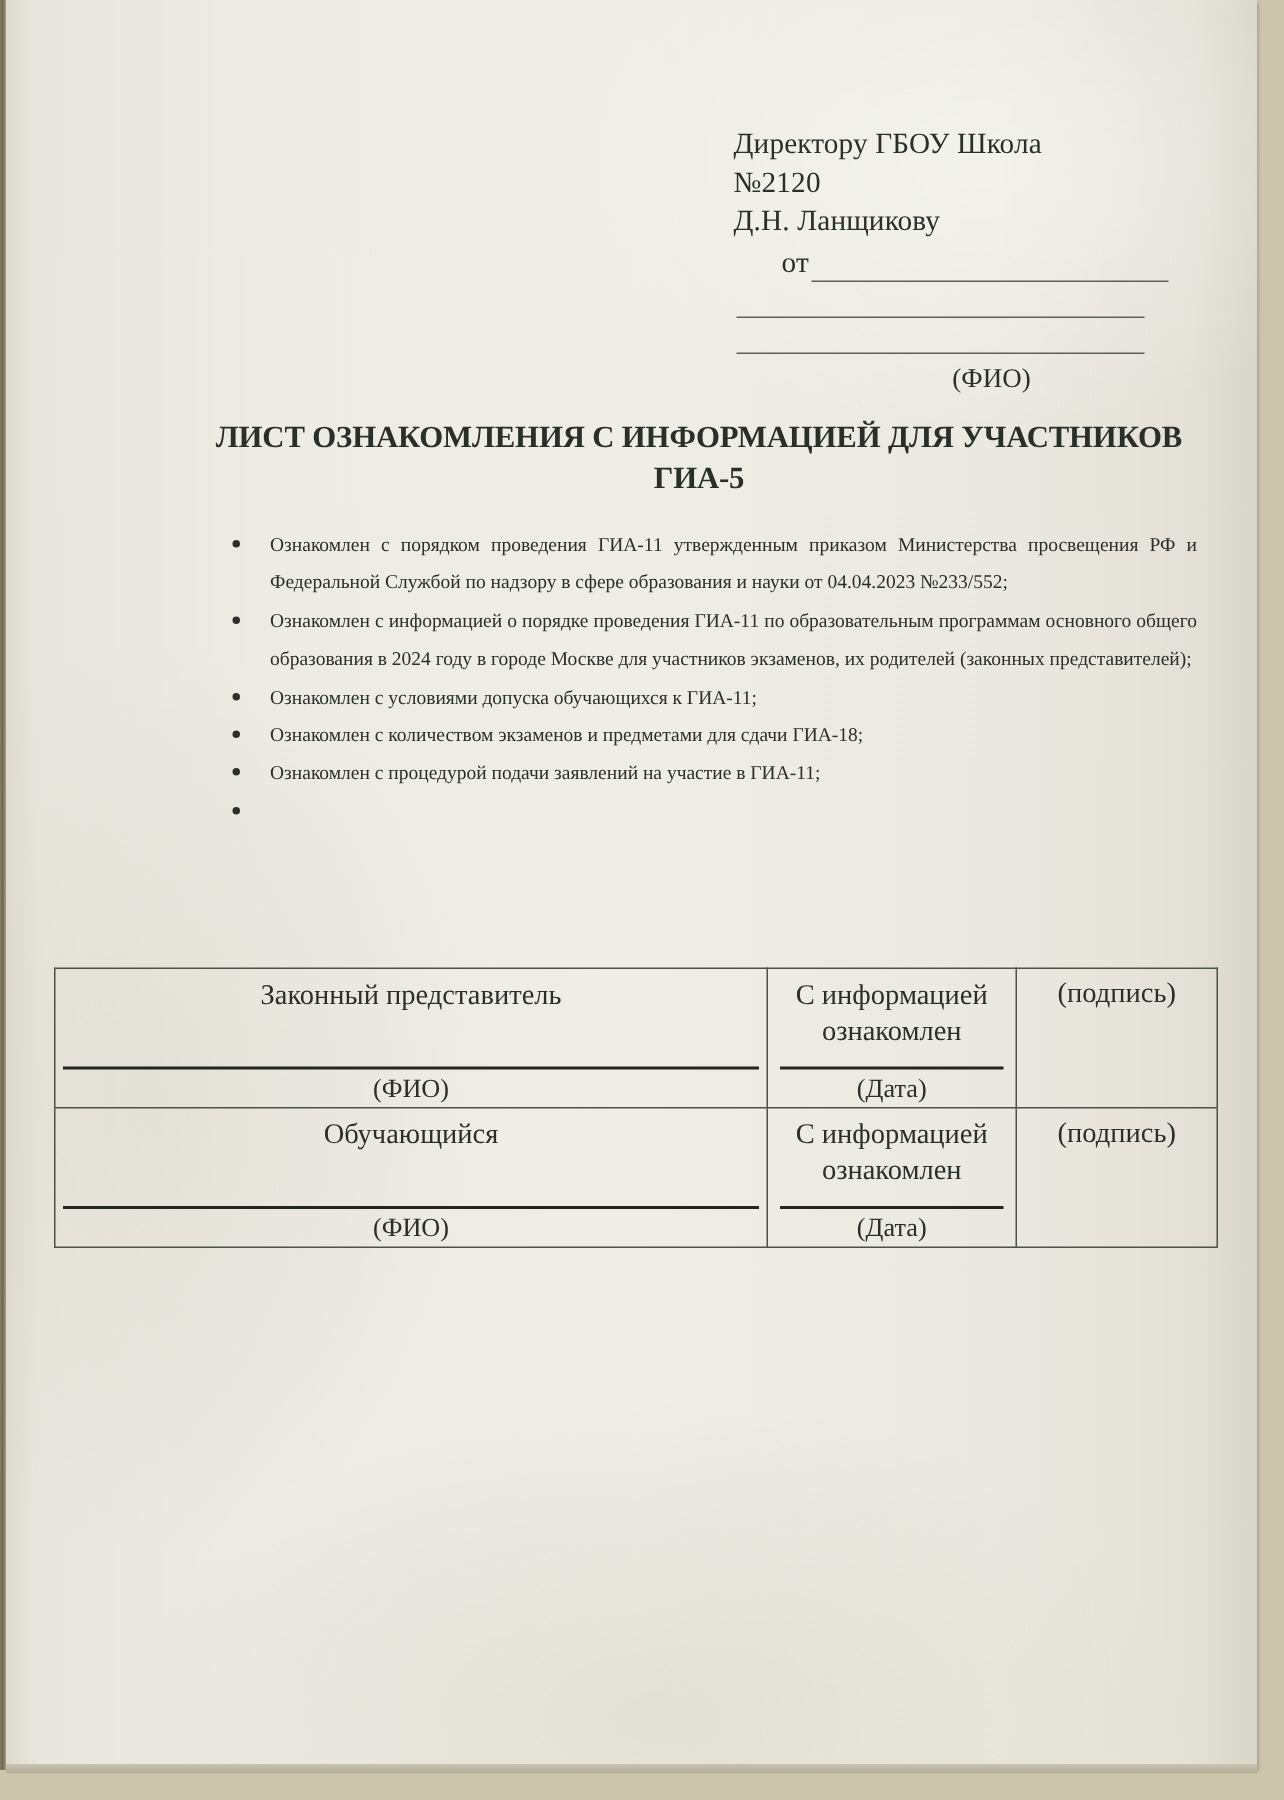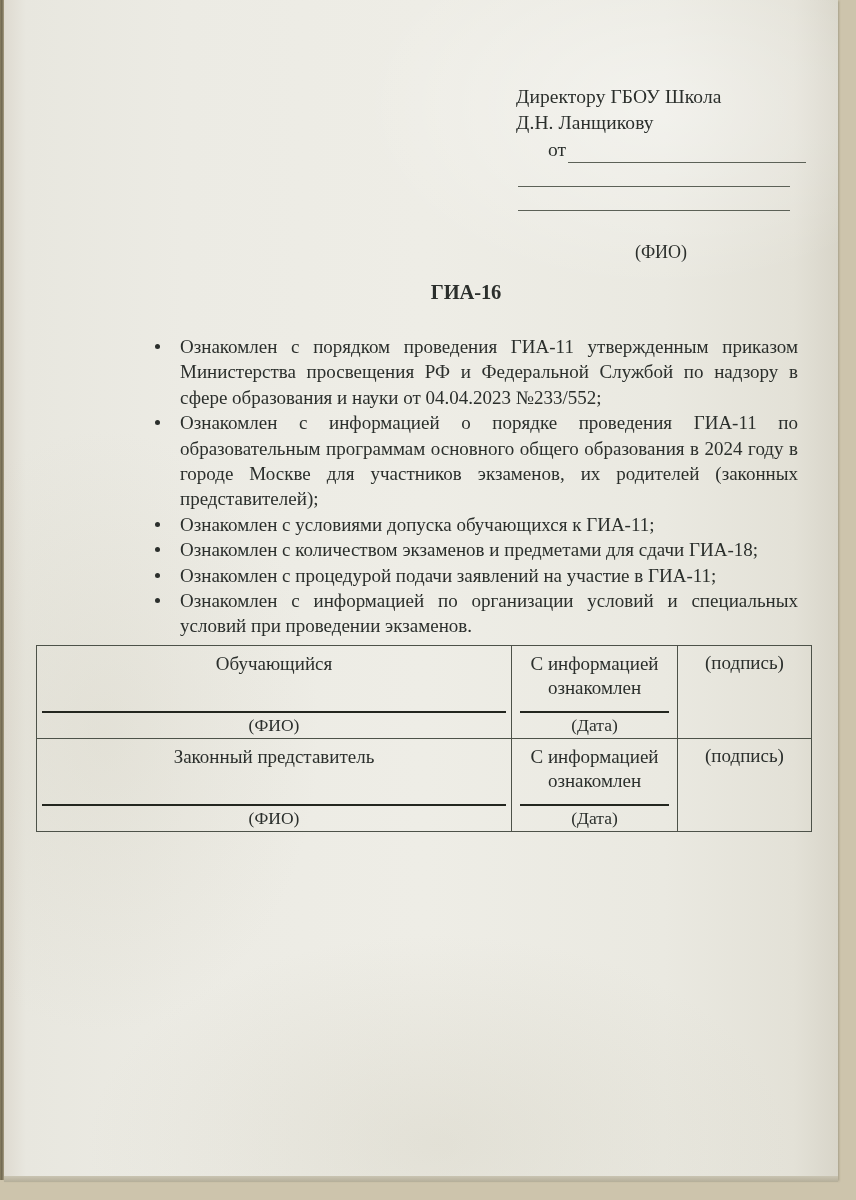--- a/index.html
+++ b/index.html
@@ -63,21 +63,21 @@
   #content {
     position: absolute;
     inset: 0;
     color: #2b2f2c;
     z-index: 2;
   }
 
   
   #addressee {
     position: absolute;
-    left: 516px;
+    left: 489px;
     top: 84px;
     width: 290px;
     font-size: 19.5px;
     line-height: 25.5px;
     letter-spacing: .1px;
   }
   #addressee .ln { white-space: nowrap; }
 
   .from-row {
     display: flex;
@@ -117,23 +117,23 @@
     font-size: 20.5px;
     font-weight: bold;
     line-height: 27px;
     letter-spacing: -.1px;
   }
 
   
   #bullets {
     position: absolute;
     left: 150px;
-    top: 334px;
+    top: 350px;
     width: 648px;
-    font-size: 19px;
+    font-size: 13px;
     line-height: 25.4px;
   }
   .bullet {
     position: relative;
     padding-left: 30px;
     text-align: justify;
   }
   .bullet .dot {
     position: absolute;
     left: 5px;
@@ -208,33 +208,35 @@
 <body>
 
 <div id="paper"></div>
 <div id="scan-edge"></div>
 <div id="paper-bottom-edge"></div>
 
 <div id="content">
 
   <div id="addressee">
     <div class="ln">Директору ГБОУ Школа</div>
+    <div class="ln">№2120</div>
     <div class="ln">Д.Н. Ланщикову</div>
     <div class="from-row">
       <span class="from-label">от</span>
       <span class="rule"></span>
     </div>
     <div class="rule-full"></div>
     <div class="rule-full"></div>
   </div>
 
   <div id="fio-caption-top">(ФИО)</div>
 
   <div id="doc-title">
-    <div>ГИА-16</div>
+    <div>ЛИСТ ОЗНАКОМЛЕНИЯ С ИНФОРМАЦИЕЙ ДЛЯ УЧАСТНИКОВ</div>
+    <div>ГИА-5</div>
   </div>
 
   <div id="bullets">
     <div class="bullet">
       <span class="dot"></span>
       <span>Ознакомлен с порядком проведения ГИА-11 утвержденным приказом Министерства просвещения РФ и Федеральной Службой по надзору в сфере образования и науки от 04.04.2023 №233/552;</span>
     </div>
     <div class="bullet">
       <span class="dot"></span>
       <span>Ознакомлен с информацией о порядке проведения ГИА-11 по образовательным программам основного общего образования в 2024 году в городе Москве для участников экзаменов, их родителей (законных представителей);</span>
@@ -246,52 +248,51 @@
     <div class="bullet">
       <span class="dot"></span>
       <span>Ознакомлен с количеством экзаменов и предметами для сдачи ГИА-18;</span>
     </div>
     <div class="bullet">
       <span class="dot"></span>
       <span>Ознакомлен с процедурой подачи заявлений на участие в ГИА-11;</span>
     </div>
     <div class="bullet">
       <span class="dot"></span>
-      <span>Ознакомлен с информацией по организации условий и специальных условий при проведении экзаменов.</span>
     </div>
   </div>
 
   <table id="sign-table">
     <tbody>
+      <tr>
+        <td class="col-name">
+          <div class="cell-title">Законный представитель</div>
+          <div class="sigline"></div>
+          <div class="sub-caption">(ФИО)</div>
+        </td>
+        <td class="col-ack">
+          <div class="ack-title">С информацией ознакомлен</div>
+          <div class="ack-sigline thin"></div>
+          <div class="sub-caption">(Дата)</div>
+        </td>
+        <td class="col-sign">
+          <div class="sign-title">(подпись)</div>
+        </td>
+      </tr>
       <tr>
         <td class="col-name">
           <div class="cell-title">Обучающийся</div>
           <div class="sigline"></div>
           <div class="sub-caption">(ФИО)</div>
         </td>
         <td class="col-ack">
           <div class="ack-title">С информацией ознакомлен</div>
           <div class="ack-sigline"></div>
           <div class="sub-caption">(Дата)</div>
         </td>
         <td class="col-sign">
           <div class="sign-title">(подпись)</div>
         </td>
       </tr>
-      <tr>
-        <td class="col-name">
-          <div class="cell-title">Законный представитель</div>
-          <div class="sigline"></div>
-          <div class="sub-caption">(ФИО)</div>
-        </td>
-        <td class="col-ack">
-          <div class="ack-title">С информацией ознакомлен</div>
-          <div class="ack-sigline thin"></div>
-          <div class="sub-caption">(Дата)</div>
-        </td>
-        <td class="col-sign">
-          <div class="sign-title">(подпись)</div>
-        </td>
-      </tr>
     </tbody>
   </table>
 
 </div>
 
 </body></html>

